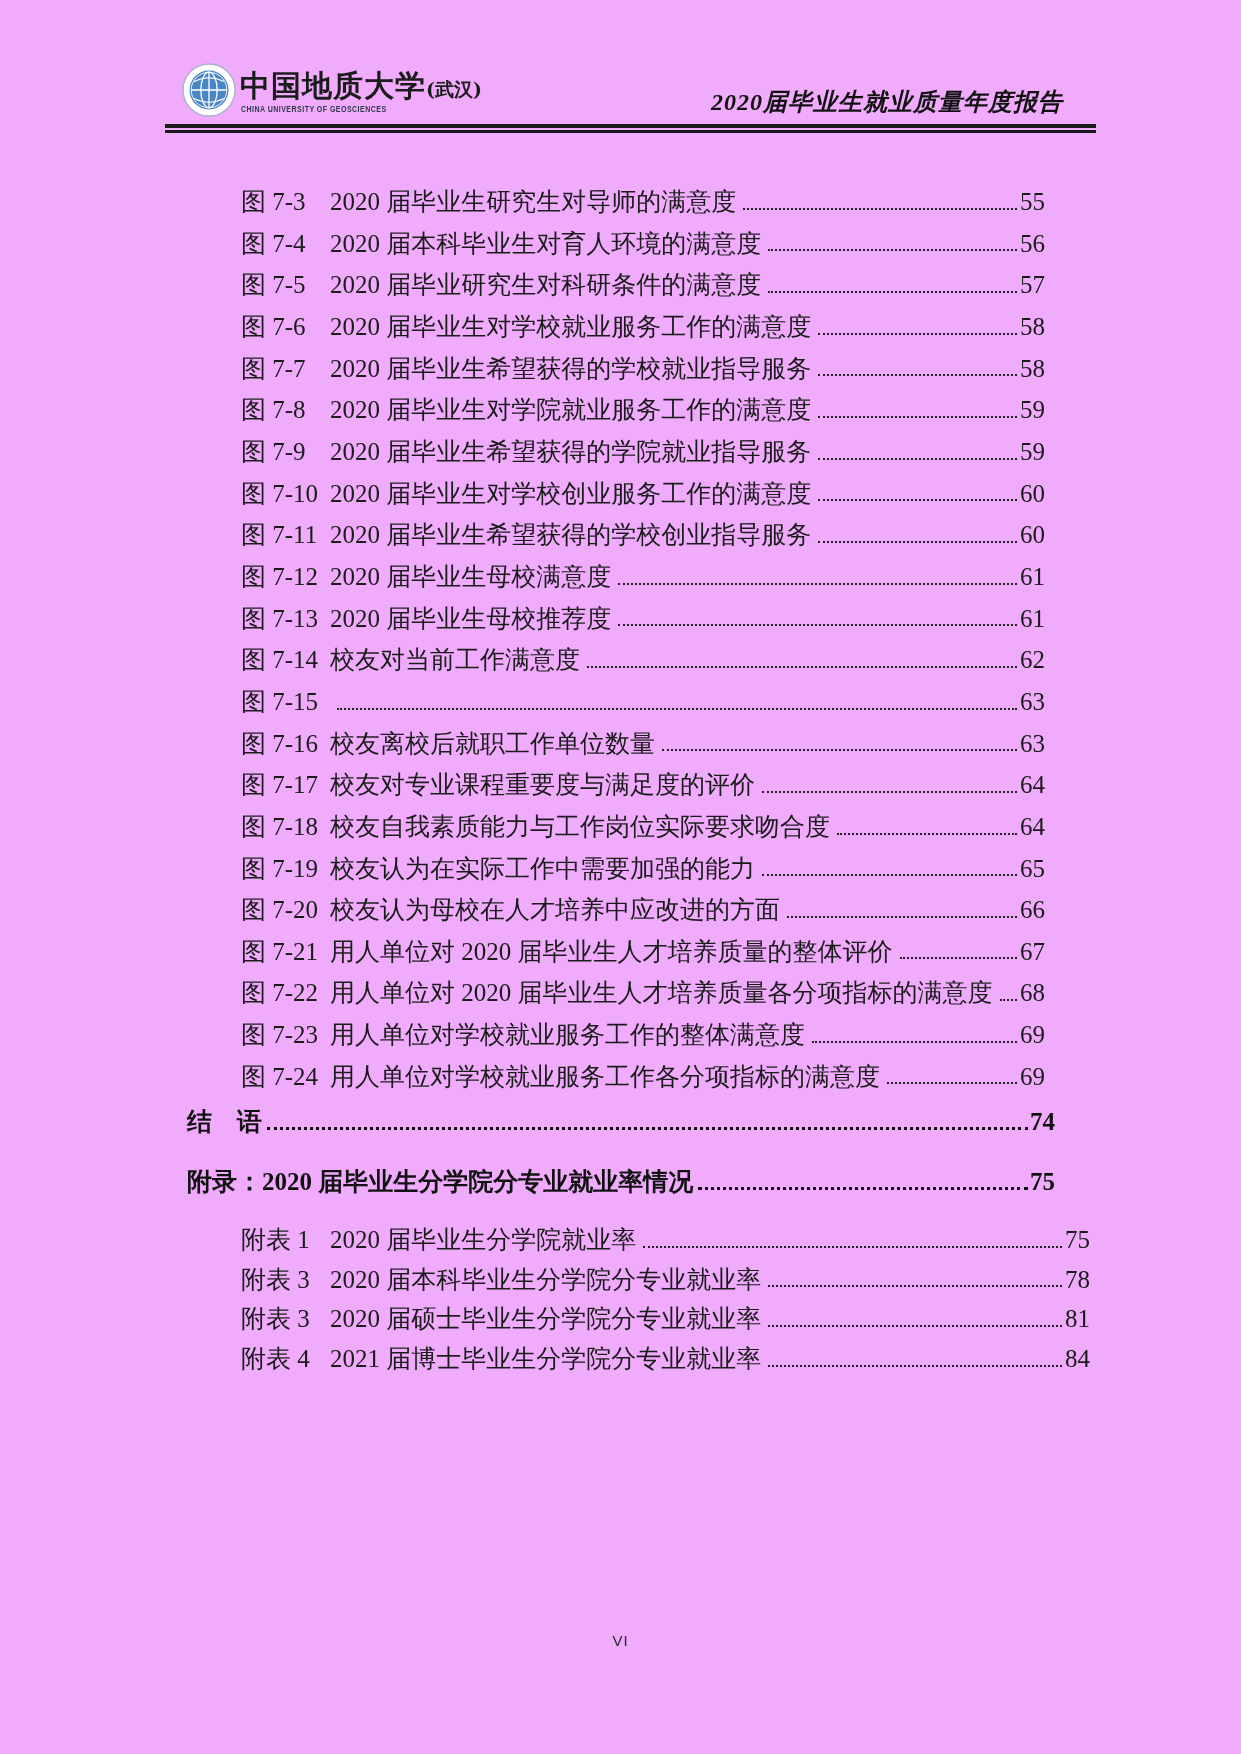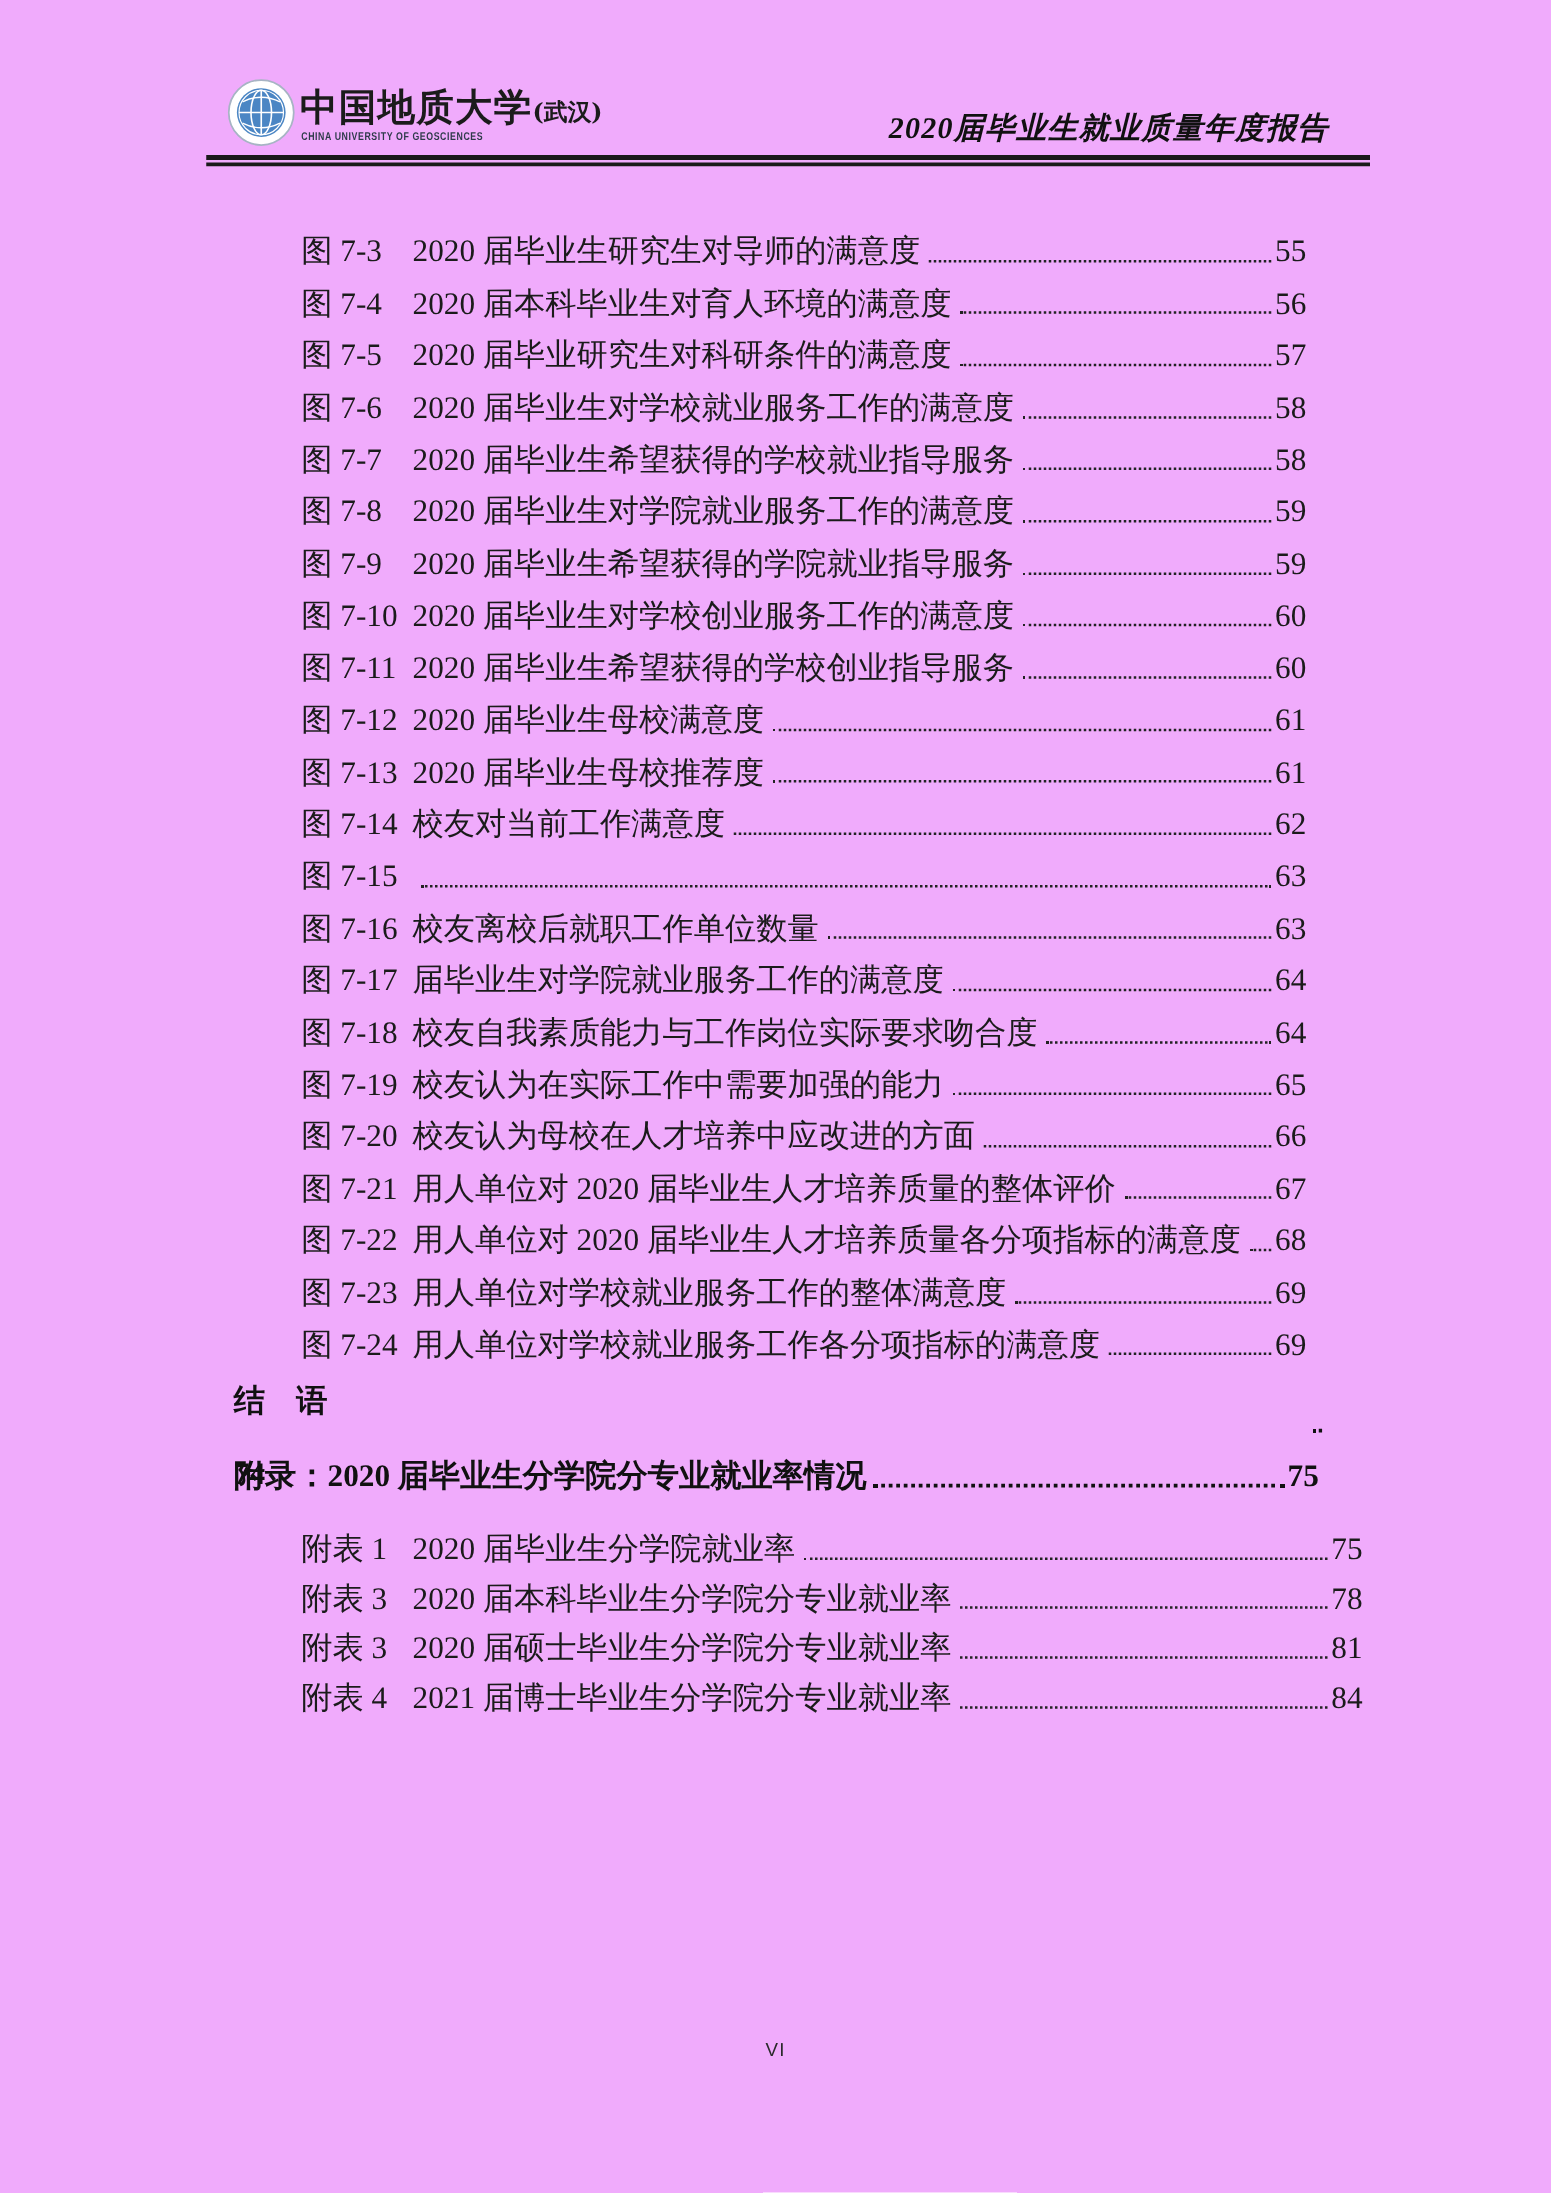--- a/index.html
+++ b/index.html
@@ -51,21 +51,21 @@
   }
   .toc-tables .leader{margin-bottom:12px;}
   .pagenum{flex:0 0 auto;min-width:30px;}
   
   .brow{
     position:absolute;left:187px;width:873px;
     display:flex;height:42px;line-height:42px;
     font-size:25px;font-weight:700;white-space:nowrap;color:#111;
   }
   .brow .leader{border-bottom:3.5px dotted #111;margin:0 2px 13px 5px;}
-  .row-conclusion{top:1101px;flex-direction:column;}
+  .row-conclusion{top:1101px;}
   .row-appendix{top:1161px;}
   
   .footer-num{
     position:absolute;left:0;top:1632px;width:100%;
     text-align:center;
     font-family:"Liberation Sans","DejaVu Sans",sans-serif;
     font-size:15px;color:#2a2a2a;letter-spacing:1px;
   }
 </style>
 </head>
@@ -184,21 +184,21 @@
 
   <div class="trow">
     <span class="tlabel">图 7-16</span>
     <span class="ttitle">校友离校后就职工作单位数量</span>
     <span class="leader"></span>
     <span class="pagenum">63</span>
   </div>
 
   <div class="trow">
     <span class="tlabel">图 7-17</span>
-    <span class="ttitle">届毕业生对学院就业服务工作的满意度</span>
+    <span class="ttitle">校友对专业课程重要度与满足度的评价</span>
     <span class="leader"></span>
     <span class="pagenum">64</span>
   </div>
 
   <div class="trow">
     <span class="tlabel">图 7-18</span>
     <span class="ttitle">校友自我素质能力与工作岗位实际要求吻合度</span>
     <span class="leader"></span>
     <span class="pagenum">64</span>
   </div>

